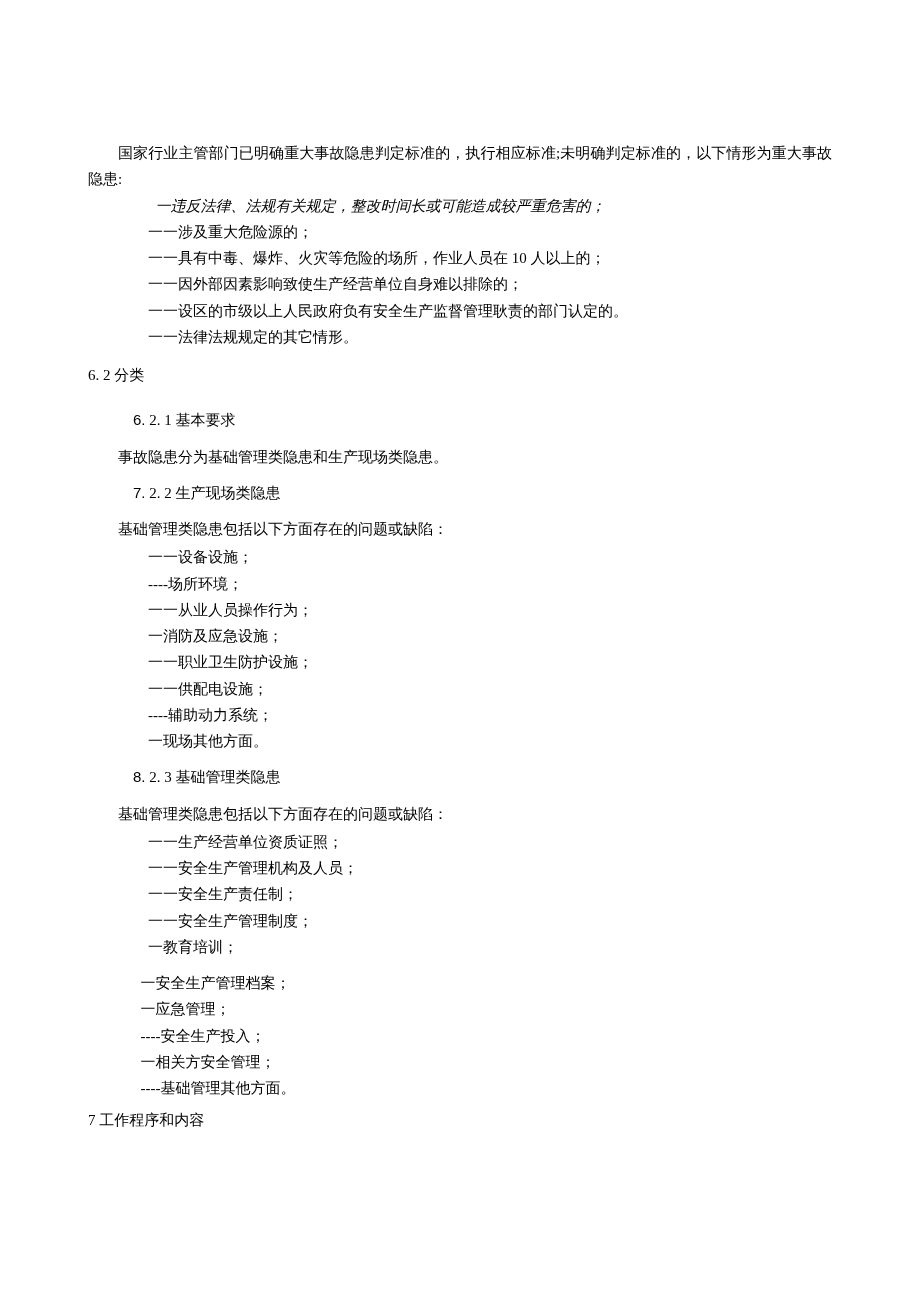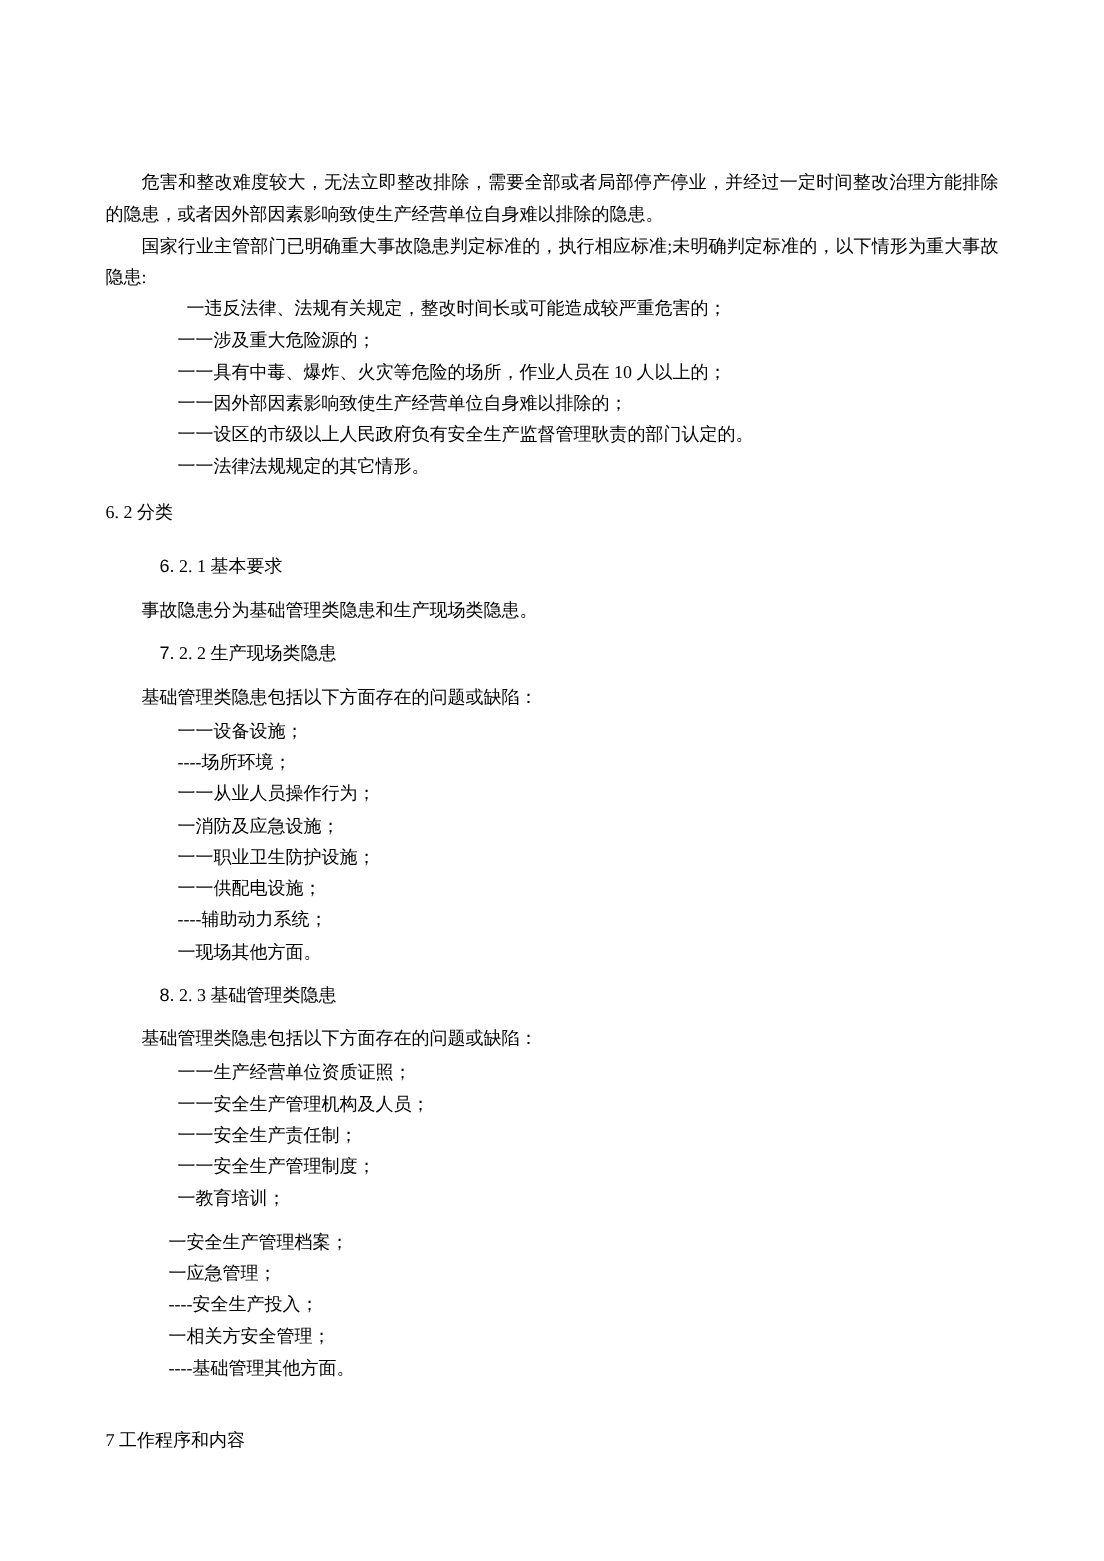--- a/index.html
+++ b/index.html
@@ -23,20 +23,21 @@
   .indent-2 {
     text-indent: 2em;
   }
   .list-line {
     padding-left: 4em;
     text-indent: 0;
   }
   .list-line-alt {
     padding-left: 4.5em;
     text-indent: 0;
+    font-style: italic;
   }
   .list-line-short {
     padding-left: 3.5em;
     text-indent: 0;
   }
   .heading-62 {
     padding-left: 0;
     margin-top: 12px;
     margin-bottom: 19px;
   }
@@ -44,32 +45,31 @@
     padding-left: 3em;
     margin-top: 10px;
     margin-bottom: 10px;
   }
   .sub-para {
     padding-left: 2em;
     margin-top: 2px;
     margin-bottom: 2px;
   }
   .section-7 {
-    margin-top: 34px;
+    margin-top: 6px;
   }
   .number {
     font-family: Arial, sans-serif;
   }
 </style>
 </head>
 <body>
 
 <div class="page">
 
-  <div class="para indent-2">危害和整改难度较大，无法立即整改排除，需要全部或者局部停产停业，并经过一定时间整改治理方能排除的隐患，或者因外部因素影响致使生产经营单位自身难以排除的隐患。</div>
 
   <div class="para indent-2">
     <span>国家行业主管部门已明确重大事故隐患判定标准的，执行相应标准</span>;<span>未明确判定标准的，以下情形为重大事故隐患</span>:
   </div>
 
   <div class="list-line-alt">一违反法律、法规有关规定，整改时间长或可能造成较严重危害的；</div>
   <div class="list-line">一一涉及重大危险源的；</div>
   <div class="list-line">一一具有中毒、爆炸、火灾等危险的场所，作业人员在 10 人以上的；</div>
   <div class="list-line">一一因外部因素影响致使生产经营单位自身难以排除的；</div>
   <div class="list-line">一一设区的市级以上人民政府负有安全生产监督管理耿责的部门认定的。</div>

